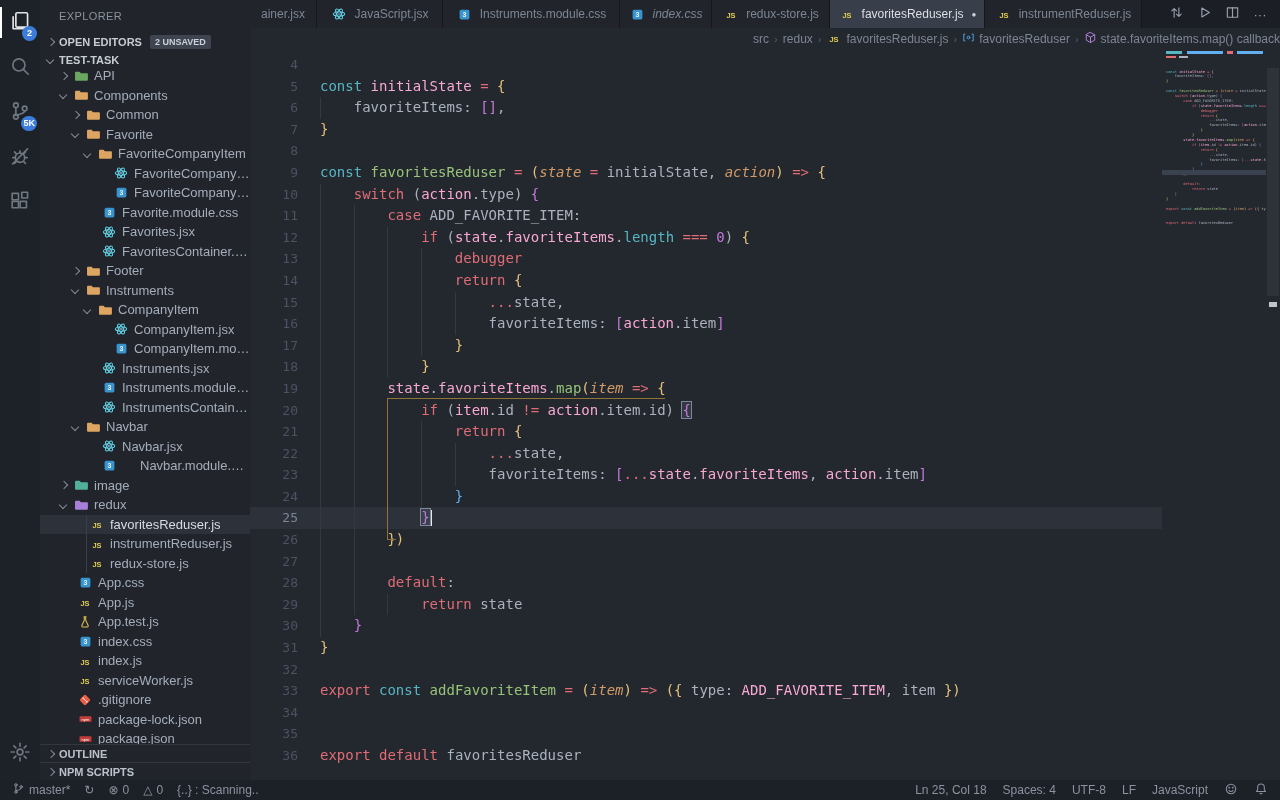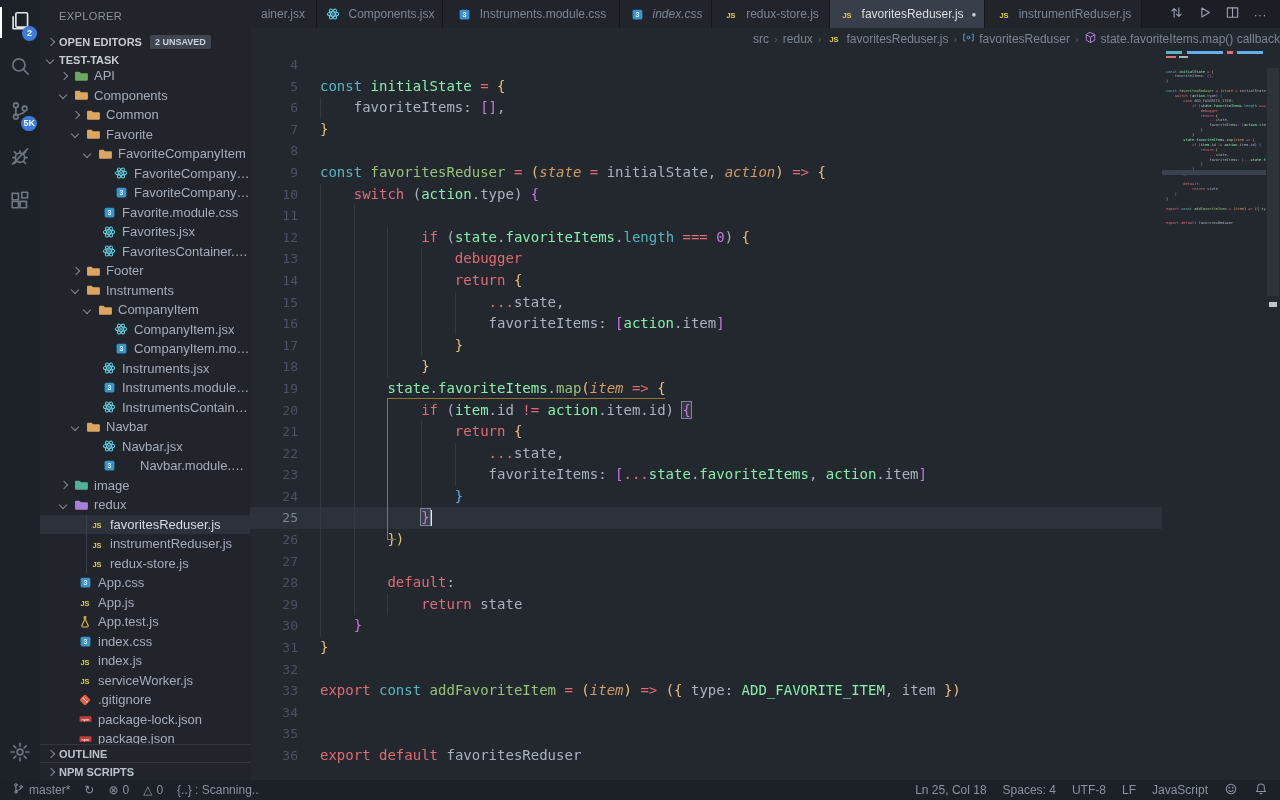--- a/index.html
+++ b/index.html
@@ -77,21 +77,21 @@
              align-items:center;font-size:12px;color:#8b93a0;padding:0 12px;box-sizing:border-box;justify-content:space-between;}
   .st-left{display:flex;align-items:center;gap:14px;}
   .st-right{margin-left:auto;display:flex;align-items:center;gap:16px;}
   .st-item{display:flex;align-items:center;gap:4px;white-space:nowrap;}
   .st-glyph{font-size:12px;}
 </style>
 <style>.tk-tx{color:#abb2bf}
 .tk-kw{color:#e06c75}
 .tk-st{color:#56b6c2}
 .tk-fn{color:#98c379}
-.tk-vr{color:#86efac}
+.tk-vr{color:#f9a8d4}
 .tk-pm{color:#d19a66}
 .tk-nm{color:#c678dd}
 .tk-b1{color:#e5c07b}
 .tk-b2{color:#c678dd}
 .tk-b3{color:#61afef}
 </style></head>
 <body>
 
 <div id="app">
   <div class="activitybar">
@@ -498,21 +498,21 @@
         </div>
         <div class="tab" style="width: 126px;">
           <span class="ticon" style="margin-right: 0px;">
             <svg width="14" height="14" viewBox="0 0 16 16" fill="none" stroke="#5fd3e8" stroke-width="1.2" stroke-linecap="round" stroke-linejoin="round">
               <ellipse cx="8" cy="8" rx="6.4" ry="2.5"></ellipse>
               <ellipse cx="8" cy="8" rx="6.4" ry="2.5" transform="rotate(60 8 8)"></ellipse>
               <ellipse cx="8" cy="8" rx="6.4" ry="2.5" transform="rotate(120 8 8)"></ellipse>
               <circle cx="8" cy="8" r="1.1" fill="currentColor" stroke="none"></circle>
             </svg>
           </span>
-          <span class="tlab">Components.jsx</span>
+          <span class="tlab">JavaScript.jsx</span>
         </div>
         <div class="tab" style="width: 177px;">
           <span class="ticon" style="margin-right: 0px;">
             <svg width="13" height="13" viewBox="0 0 16 16">
               <rect x="2" y="2" width="12" height="12" rx="2" fill="#3794cf"></rect>
               <text x="8" y="11.6" text-anchor="middle" font-size="8.5" font-weight="bold" fill="#eaf3fa" font-family="sans-serif">3</text>
             </svg>
           </span>
           <span class="tlab">Instruments.module.css</span>
         </div>
@@ -606,21 +606,21 @@
       </div>
     <div class="editor">
       <div class="codewrap">
           <div class="crow"><span class="ln">4</span><span class="ct"></span></div>
           <div class="crow"><span class="ln">5</span><span class="ct"><span class="tk-st">const</span><span class="tk-tx"> </span><span class="tk-vr">initialState</span><span class="tk-tx"> </span><span class="tk-kw">=</span><span class="tk-tx"> </span><span class="tk-b1">{</span></span></div>
           <div class="crow"><i class="g" style="left: 70px;"></i><span class="ln">6</span><span class="ct"><span class="tk-tx">    favoriteItems: </span><span class="tk-b2">[]</span><span class="tk-tx">,</span></span></div>
           <div class="crow"><span class="ln">7</span><span class="ct"><span class="tk-b1">}</span></span></div>
           <div class="crow"><span class="ln">8</span><span class="ct"></span></div>
           <div class="crow"><span class="ln">9</span><span class="ct"><span class="tk-st">const</span><span class="tk-tx"> </span><span class="tk-fn">favoritesReduser</span><span class="tk-tx"> </span><span class="tk-kw">=</span><span class="tk-tx"> </span><span class="tk-b1">(</span><span class="tk-pm">state</span><span class="tk-tx"> </span><span class="tk-kw">=</span><span class="tk-tx"> initialState, </span><span class="tk-pm">action</span><span class="tk-b1">)</span><span class="tk-tx"> </span><span class="tk-kw">=&gt;</span><span class="tk-tx"> </span><span class="tk-b1">{</span></span></div>
           <div class="crow"><i class="g" style="left: 70px;"></i><span class="ln">10</span><span class="ct"><span class="tk-tx">    </span><span class="tk-kw">switch</span><span class="tk-tx"> (</span><span class="tk-vr">action</span><span class="tk-tx">.type) </span><span class="tk-b2">{</span></span></div>
-          <div class="crow"><i class="g" style="left: 70px;"></i><i class="g" style="left: 103.72px;"></i><span class="ln">11</span></div>
+          <div class="crow"><i class="g" style="left: 70px;"></i><i class="g" style="left: 103.72px;"></i><span class="ln">11</span><span class="ct"><span class="tk-tx">        </span><span class="tk-kw">case</span><span class="tk-tx"> ADD_FAVORITE_ITEM:</span></span></div>
           <div class="crow"><i class="g" style="left: 70px;"></i><i class="g" style="left: 103.72px;"></i><i class="g" style="left: 137.44px;"></i><span class="ln">12</span><span class="ct"><span class="tk-tx">            </span><span class="tk-kw">if</span><span class="tk-tx"> (</span><span class="tk-vr">state</span><span class="tk-tx">.</span><span class="tk-vr">favoriteItems</span><span class="tk-tx">.</span><span class="tk-st">length</span><span class="tk-tx"> </span><span class="tk-kw">===</span><span class="tk-tx"> </span><span class="tk-nm">0</span><span class="tk-tx">) </span><span class="tk-b1">{</span></span></div>
           <div class="crow"><i class="g" style="left: 70px;"></i><i class="g" style="left: 103.72px;"></i><i class="g" style="left: 137.44px;"></i><i class="g" style="left: 171.16px;"></i><span class="ln">13</span><span class="ct"><span class="tk-tx">                </span><span class="tk-kw">debugger</span></span></div>
           <div class="crow"><i class="g" style="left: 70px;"></i><i class="g" style="left: 103.72px;"></i><i class="g" style="left: 137.44px;"></i><i class="g" style="left: 171.16px;"></i><span class="ln">14</span><span class="ct"><span class="tk-tx">                </span><span class="tk-kw">return</span><span class="tk-tx"> </span><span class="tk-b1">{</span></span></div>
           <div class="crow"><i class="g" style="left: 70px;"></i><i class="g" style="left: 103.72px;"></i><i class="g" style="left: 137.44px;"></i><i class="g" style="left: 171.16px;"></i><i class="g" style="left: 204.88px;"></i><span class="ln">15</span><span class="ct"><span class="tk-tx">                    </span><span class="tk-kw">...</span><span class="tk-tx">state,</span></span></div>
           <div class="crow"><i class="g" style="left: 70px;"></i><i class="g" style="left: 103.72px;"></i><i class="g" style="left: 137.44px;"></i><i class="g" style="left: 171.16px;"></i><i class="g" style="left: 204.88px;"></i><span class="ln">16</span><span class="ct"><span class="tk-tx">                    favoriteItems: </span><span class="tk-b2">[</span><span class="tk-vr">action</span><span class="tk-tx">.item</span><span class="tk-b2">]</span></span></div>
           <div class="crow"><i class="g" style="left: 70px;"></i><i class="g" style="left: 103.72px;"></i><i class="g" style="left: 137.44px;"></i><i class="g" style="left: 171.16px;"></i><span class="ln">17</span><span class="ct"><span class="tk-tx">                </span><span class="tk-b1">}</span></span></div>
           <div class="crow"><i class="g" style="left: 70px;"></i><i class="g" style="left: 103.72px;"></i><i class="g" style="left: 137.44px;"></i><span class="ln">18</span><span class="ct"><span class="tk-tx">            </span><span class="tk-b1">}</span></span></div>
           <div class="crow"><i class="g" style="left: 70px;"></i><i class="g" style="left: 103.72px;"></i><span class="ln">19</span><span class="ct"><span class="tk-tx">        </span><span class="tk-vr">state</span><span class="tk-tx">.</span><span class="tk-vr">favoriteItems</span><span class="tk-tx">.</span><span class="tk-fn">map</span><span class="tk-b1">(</span><span class="tk-pm">item</span><span class="tk-tx"> </span><span class="tk-kw">=&gt;</span><span class="tk-tx"> </span><span class="tk-b1">{</span></span></div>
           <div class="crow"><i class="g" style="left: 70px;"></i><i class="g" style="left: 103.72px;"></i><i class="g" style="left: 137.44px;"></i><span class="ln">20</span><span class="ct"><span class="tk-tx">            </span><span class="tk-kw">if</span><span class="tk-tx"> (</span><span class="tk-vr">item</span><span class="tk-tx">.id </span><span class="tk-kw">!=</span><span class="tk-tx"> </span><span class="tk-vr">action</span><span class="tk-tx">.item.id) </span><span class="tk-b2 bm">{</span></span></div>
           <div class="crow"><i class="g" style="left: 70px;"></i><i class="g" style="left: 103.72px;"></i><i class="g" style="left: 137.44px;"></i><i class="g" style="left: 171.16px;"></i><span class="ln">21</span><span class="ct"><span class="tk-tx">                </span><span class="tk-kw">return</span><span class="tk-tx"> </span><span class="tk-b1">{</span></span></div>

